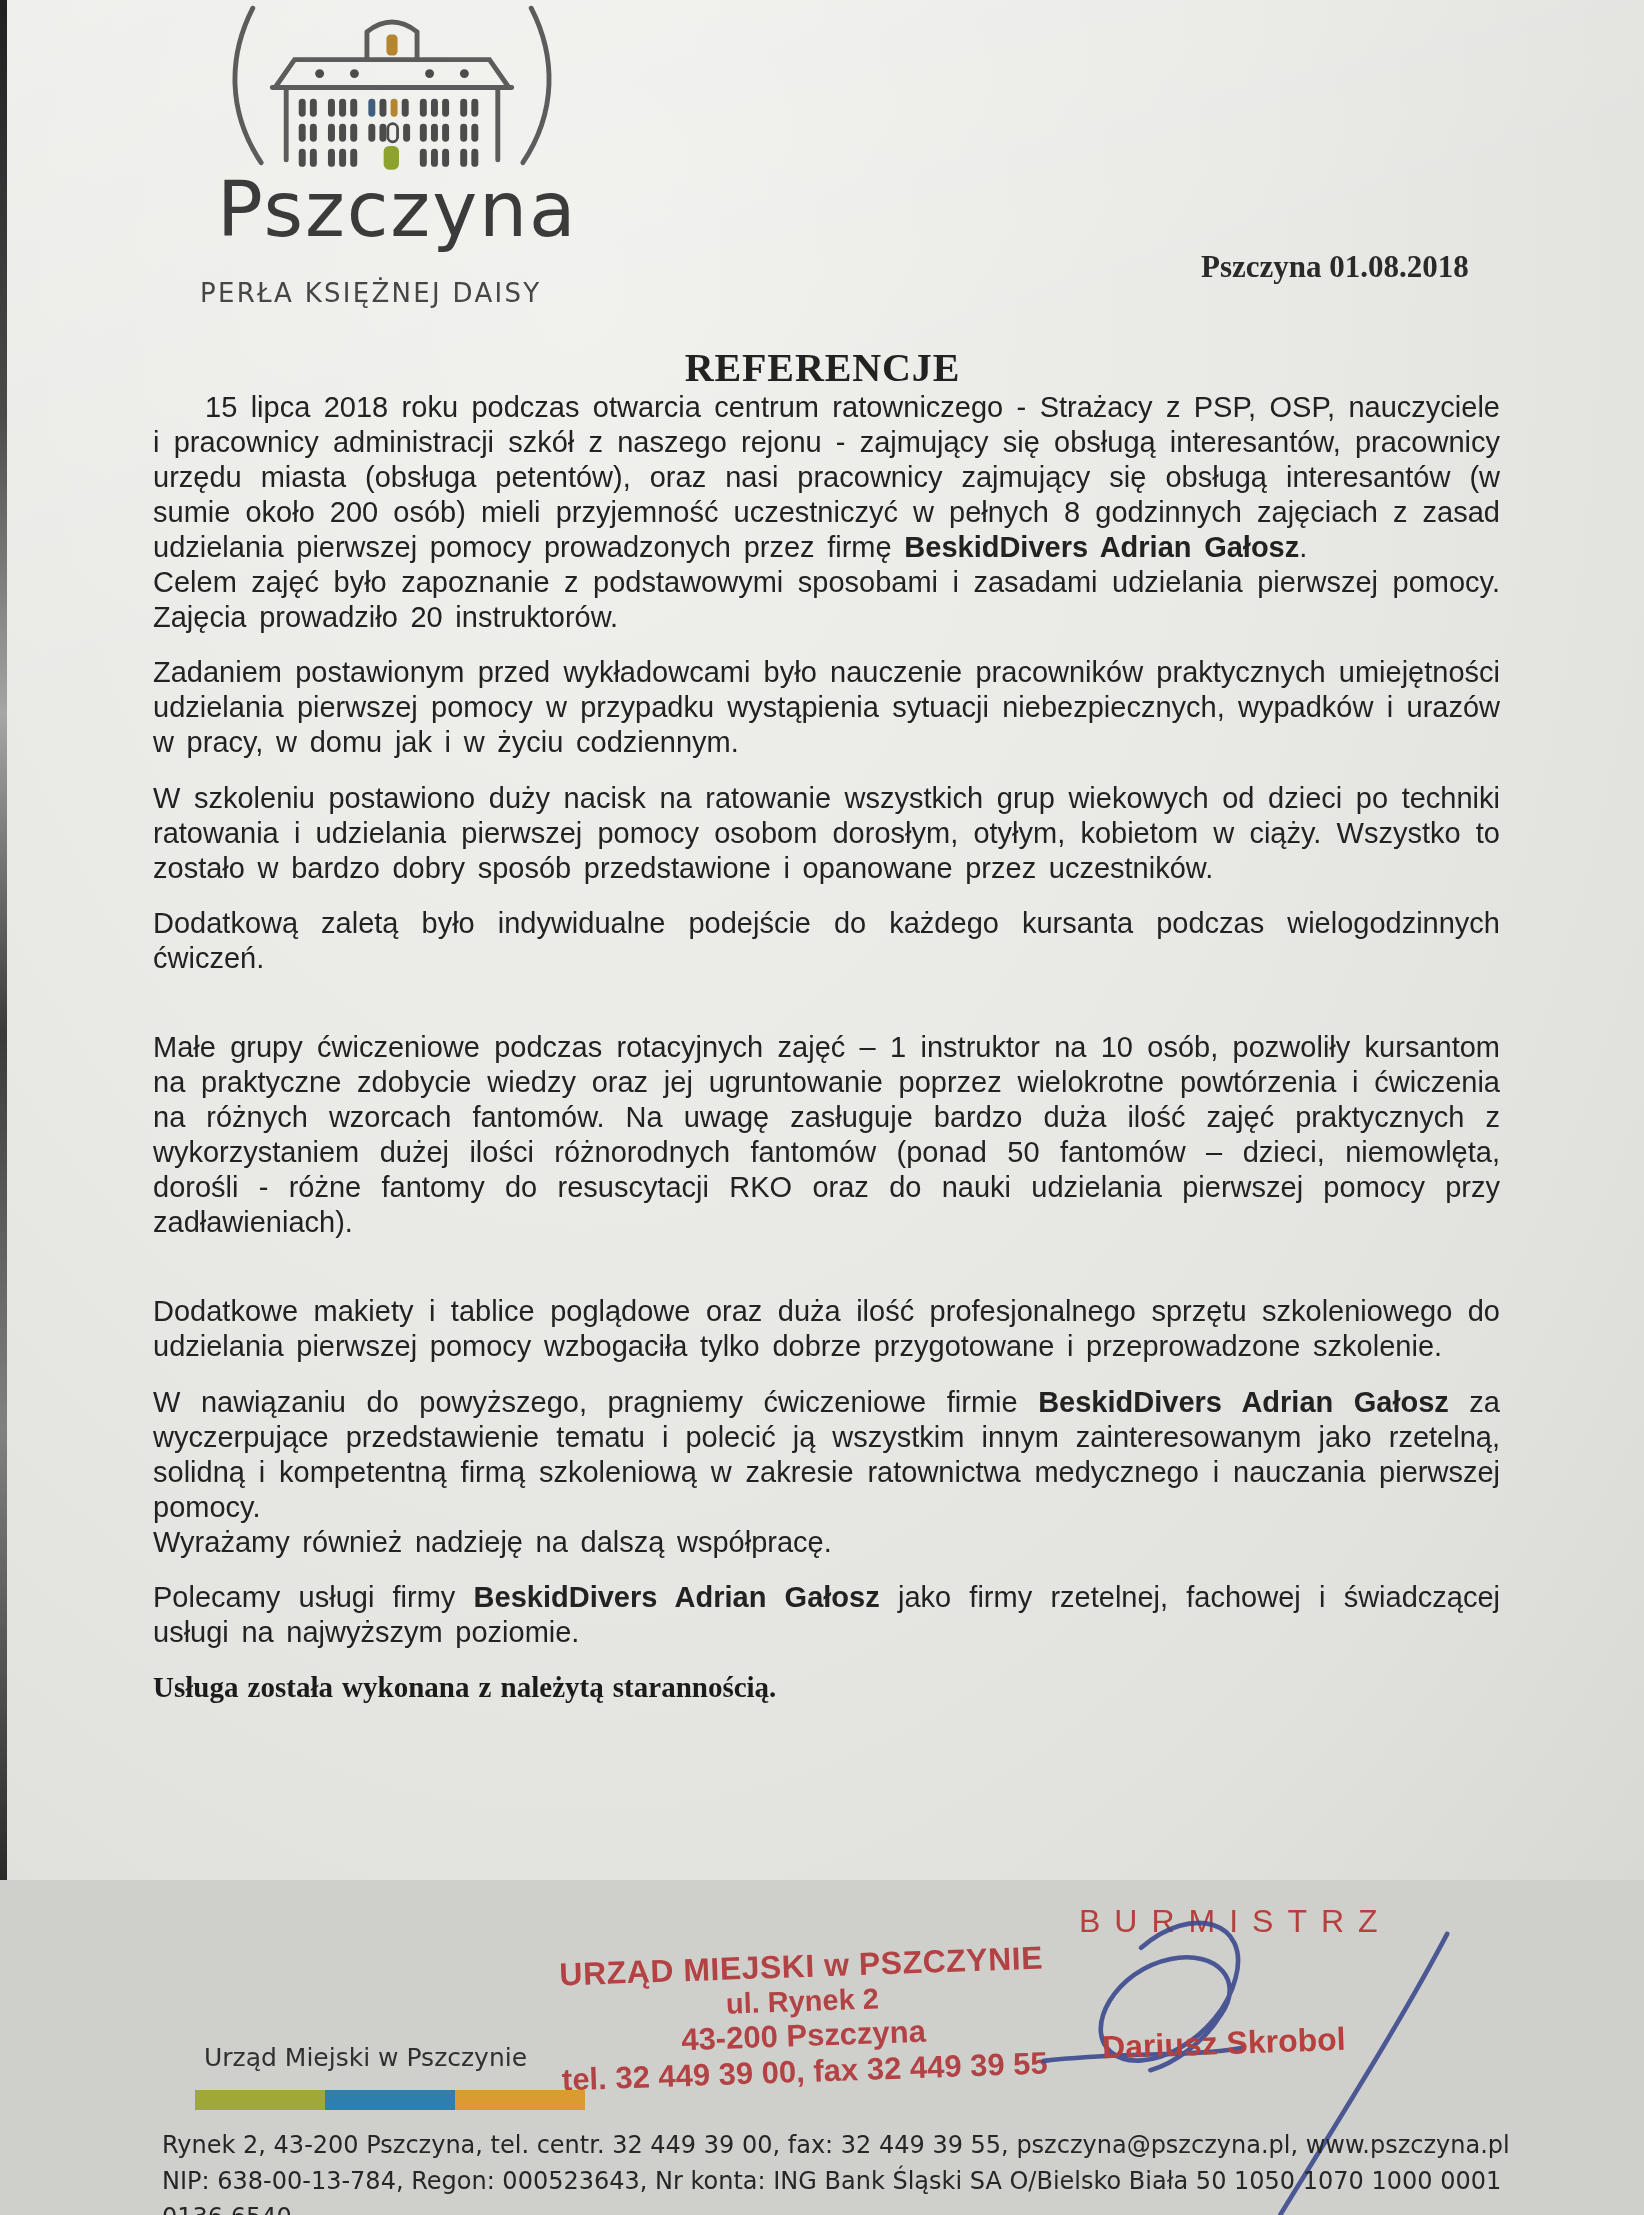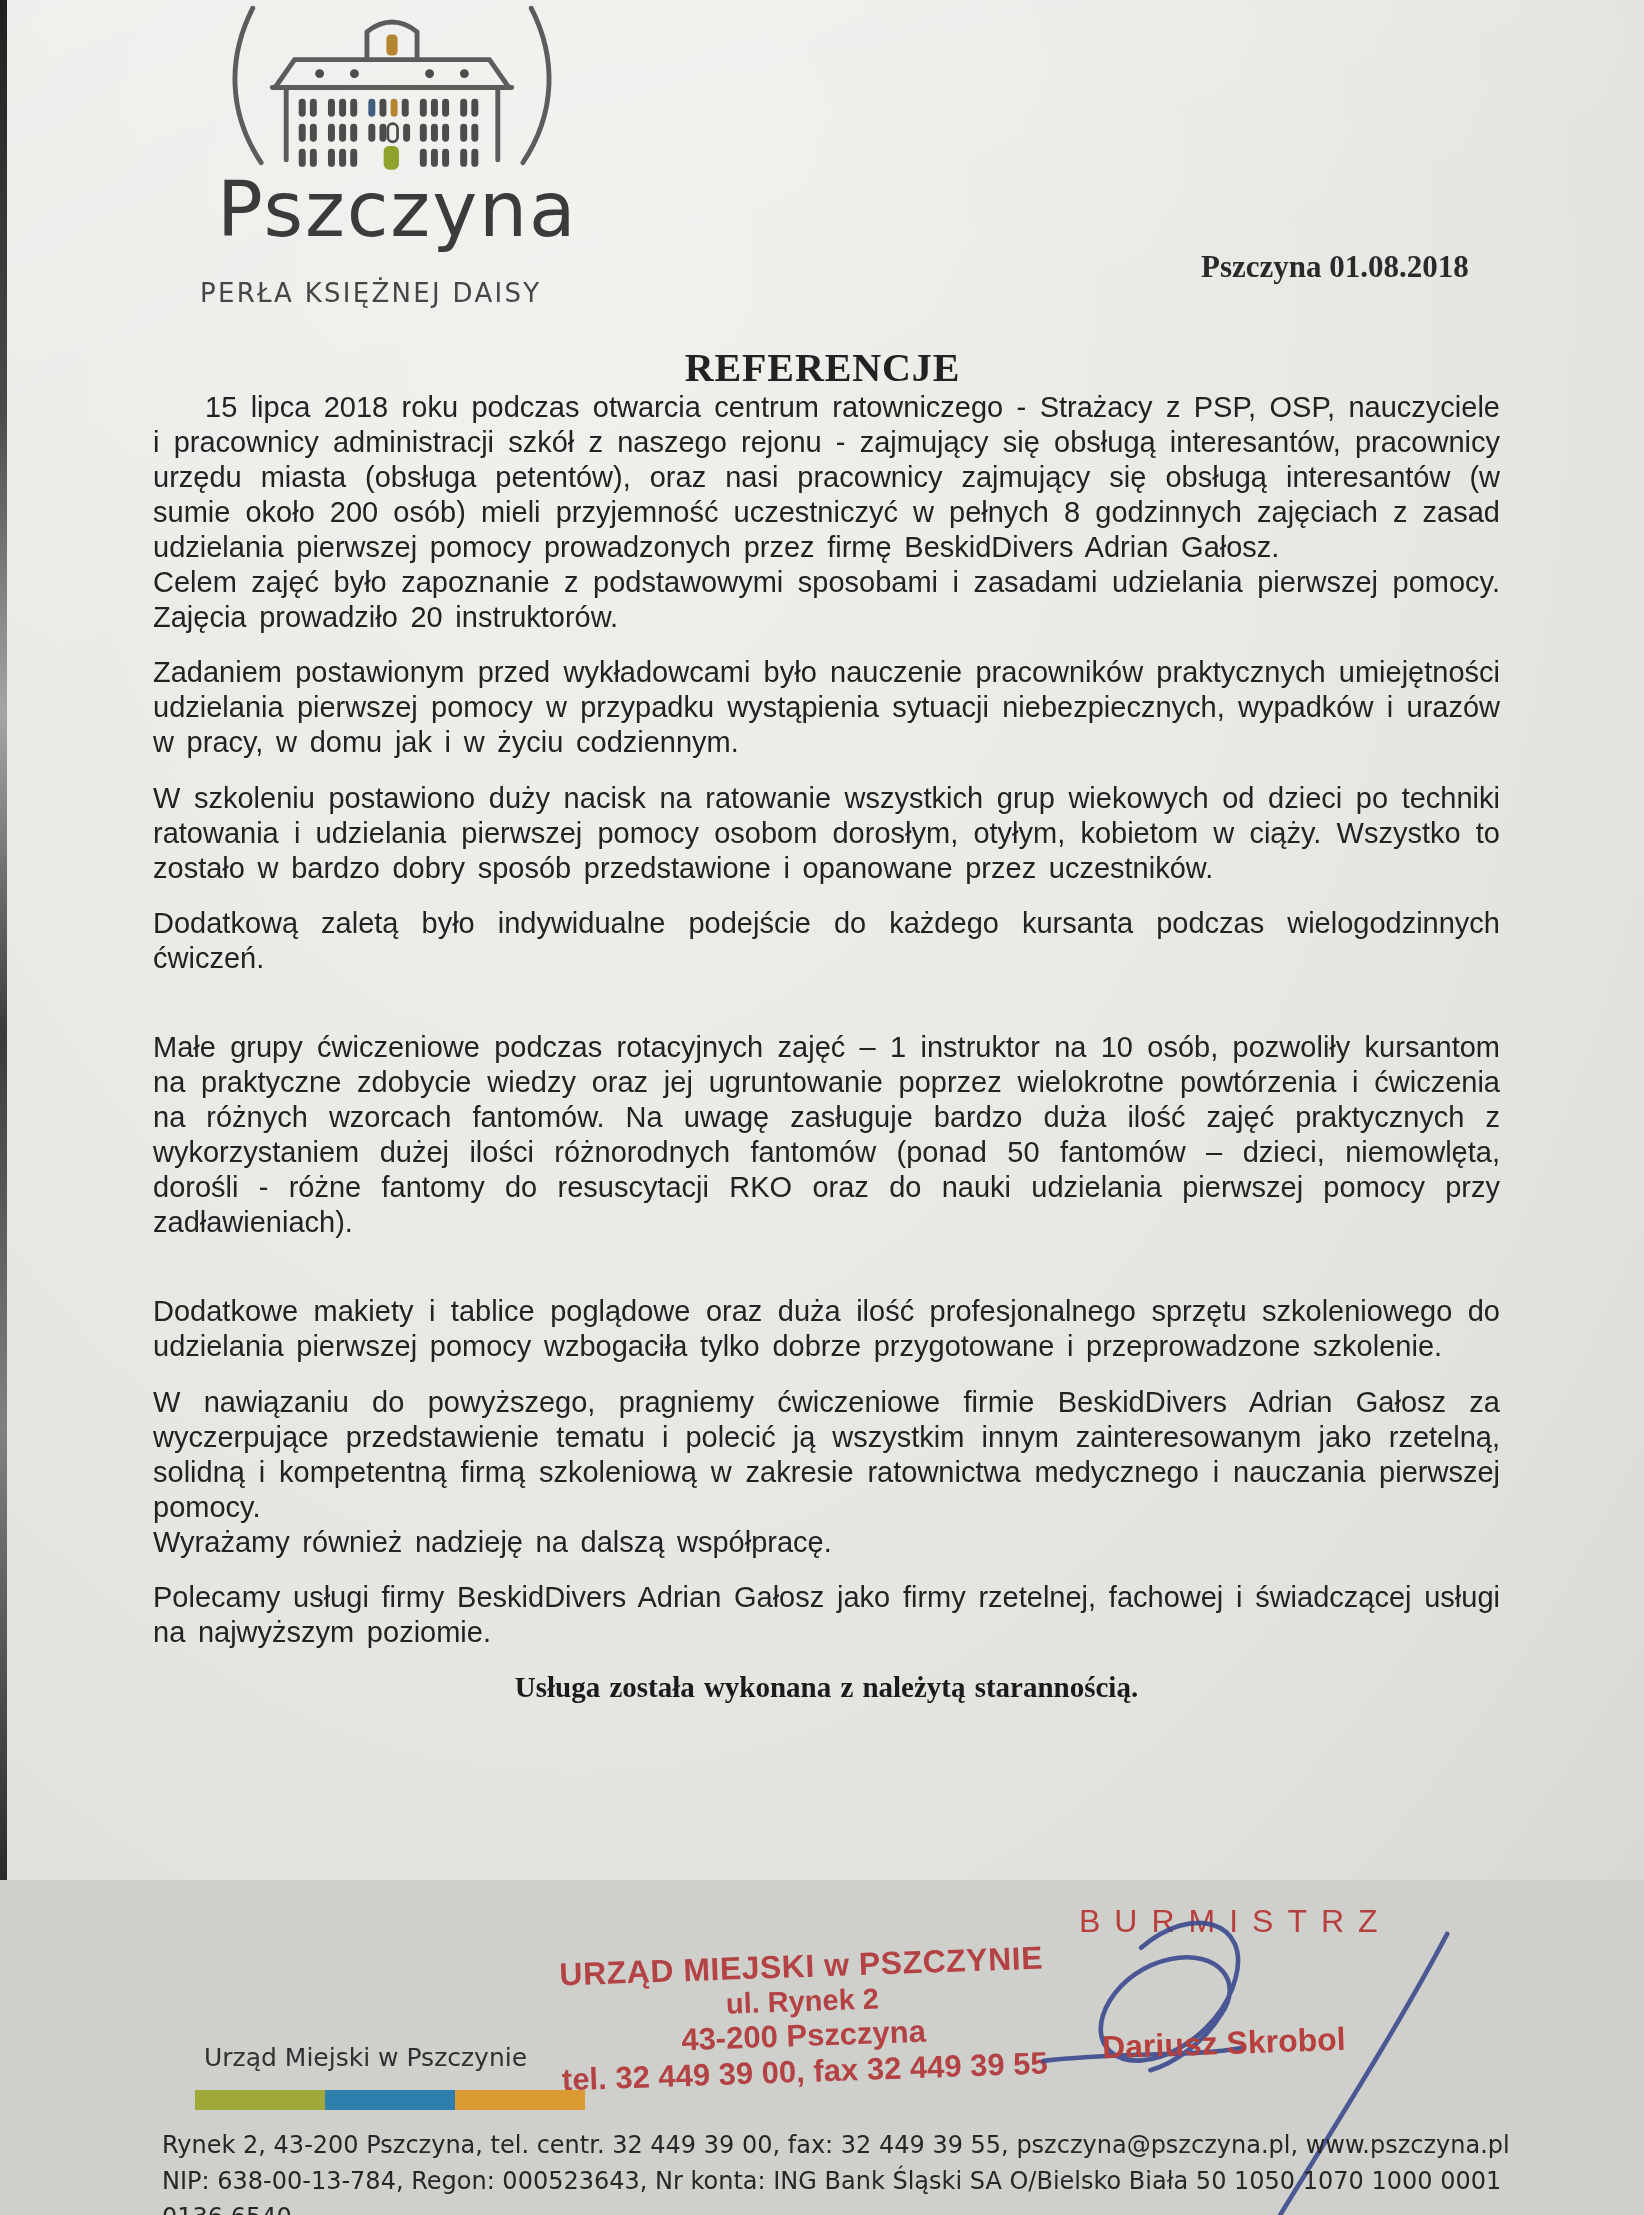--- a/index.html
+++ b/index.html
@@ -24,23 +24,23 @@
     font-size:31px;font-weight:bold;color:#2a2a2a;}
   .doc-title{position:absolute;left:0;top:315px;width:100%;text-align:center;
     font-family:"Liberation Serif", serif;font-size:40px;font-weight:600;letter-spacing:0.9px;color:#222;margin-top:29px;}
   
   .letter-body{position:absolute;left:153px;top:390px;width:1347px;}
   .para{margin:20.4px 0 0 0;font-size:29px;line-height:35px;text-align:justify;
     word-spacing:4.6px;color:#222;}
   .para.nogap{margin-top:0;}
   .para.biggap{margin-top:54px;}
   .para.indent{text-indent:52px;}
-  .para .b{font-weight:normal;}
+  .para .b{font-weight:bold;}
   .para.serif-line{font-family:"Liberation Serif", serif;font-weight:bold;font-size:29px;
-    text-align:center;word-spacing:1.9px;color:#1b1b1b;}
+    text-align:left;word-spacing:1.9px;color:#1b1b1b;}
   
   .stamp{position:absolute;left:557px;top:1948px;width:492px;text-align:center;
     transform:rotate(-2deg);color:#b23b3e;font-weight:bold;opacity:.95;}
   .stamp .s1{font-size:32px;letter-spacing:0.5px;}
   .stamp .s2{font-size:29px;}
   .stamp .s3{font-size:31px;}
   .stamp .s4{font-size:31px;}
   .burmistrz{position:absolute;left:1079px;top:1903px;font-size:32px;letter-spacing:14px;
     color:#b5403d;font-weight:500;}
   .signer{position:absolute;left:1102px;top:2025px;font-size:32px;font-weight:bold;

